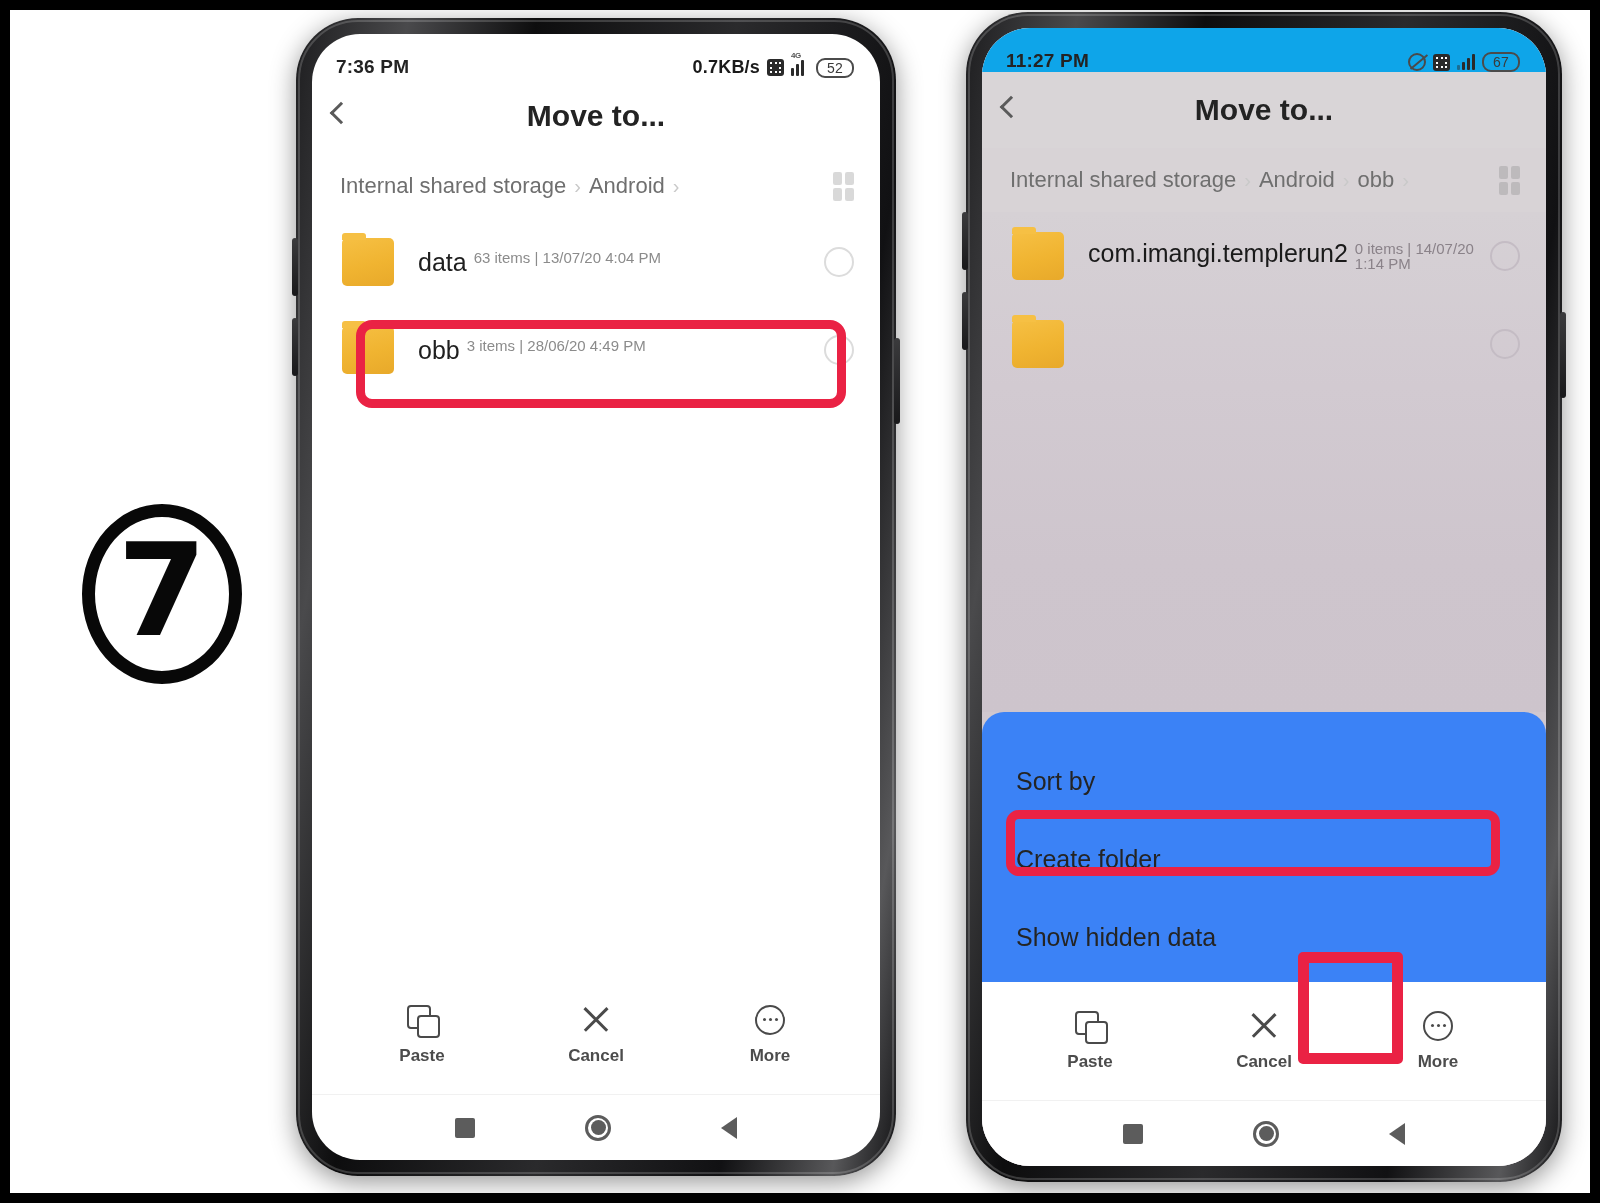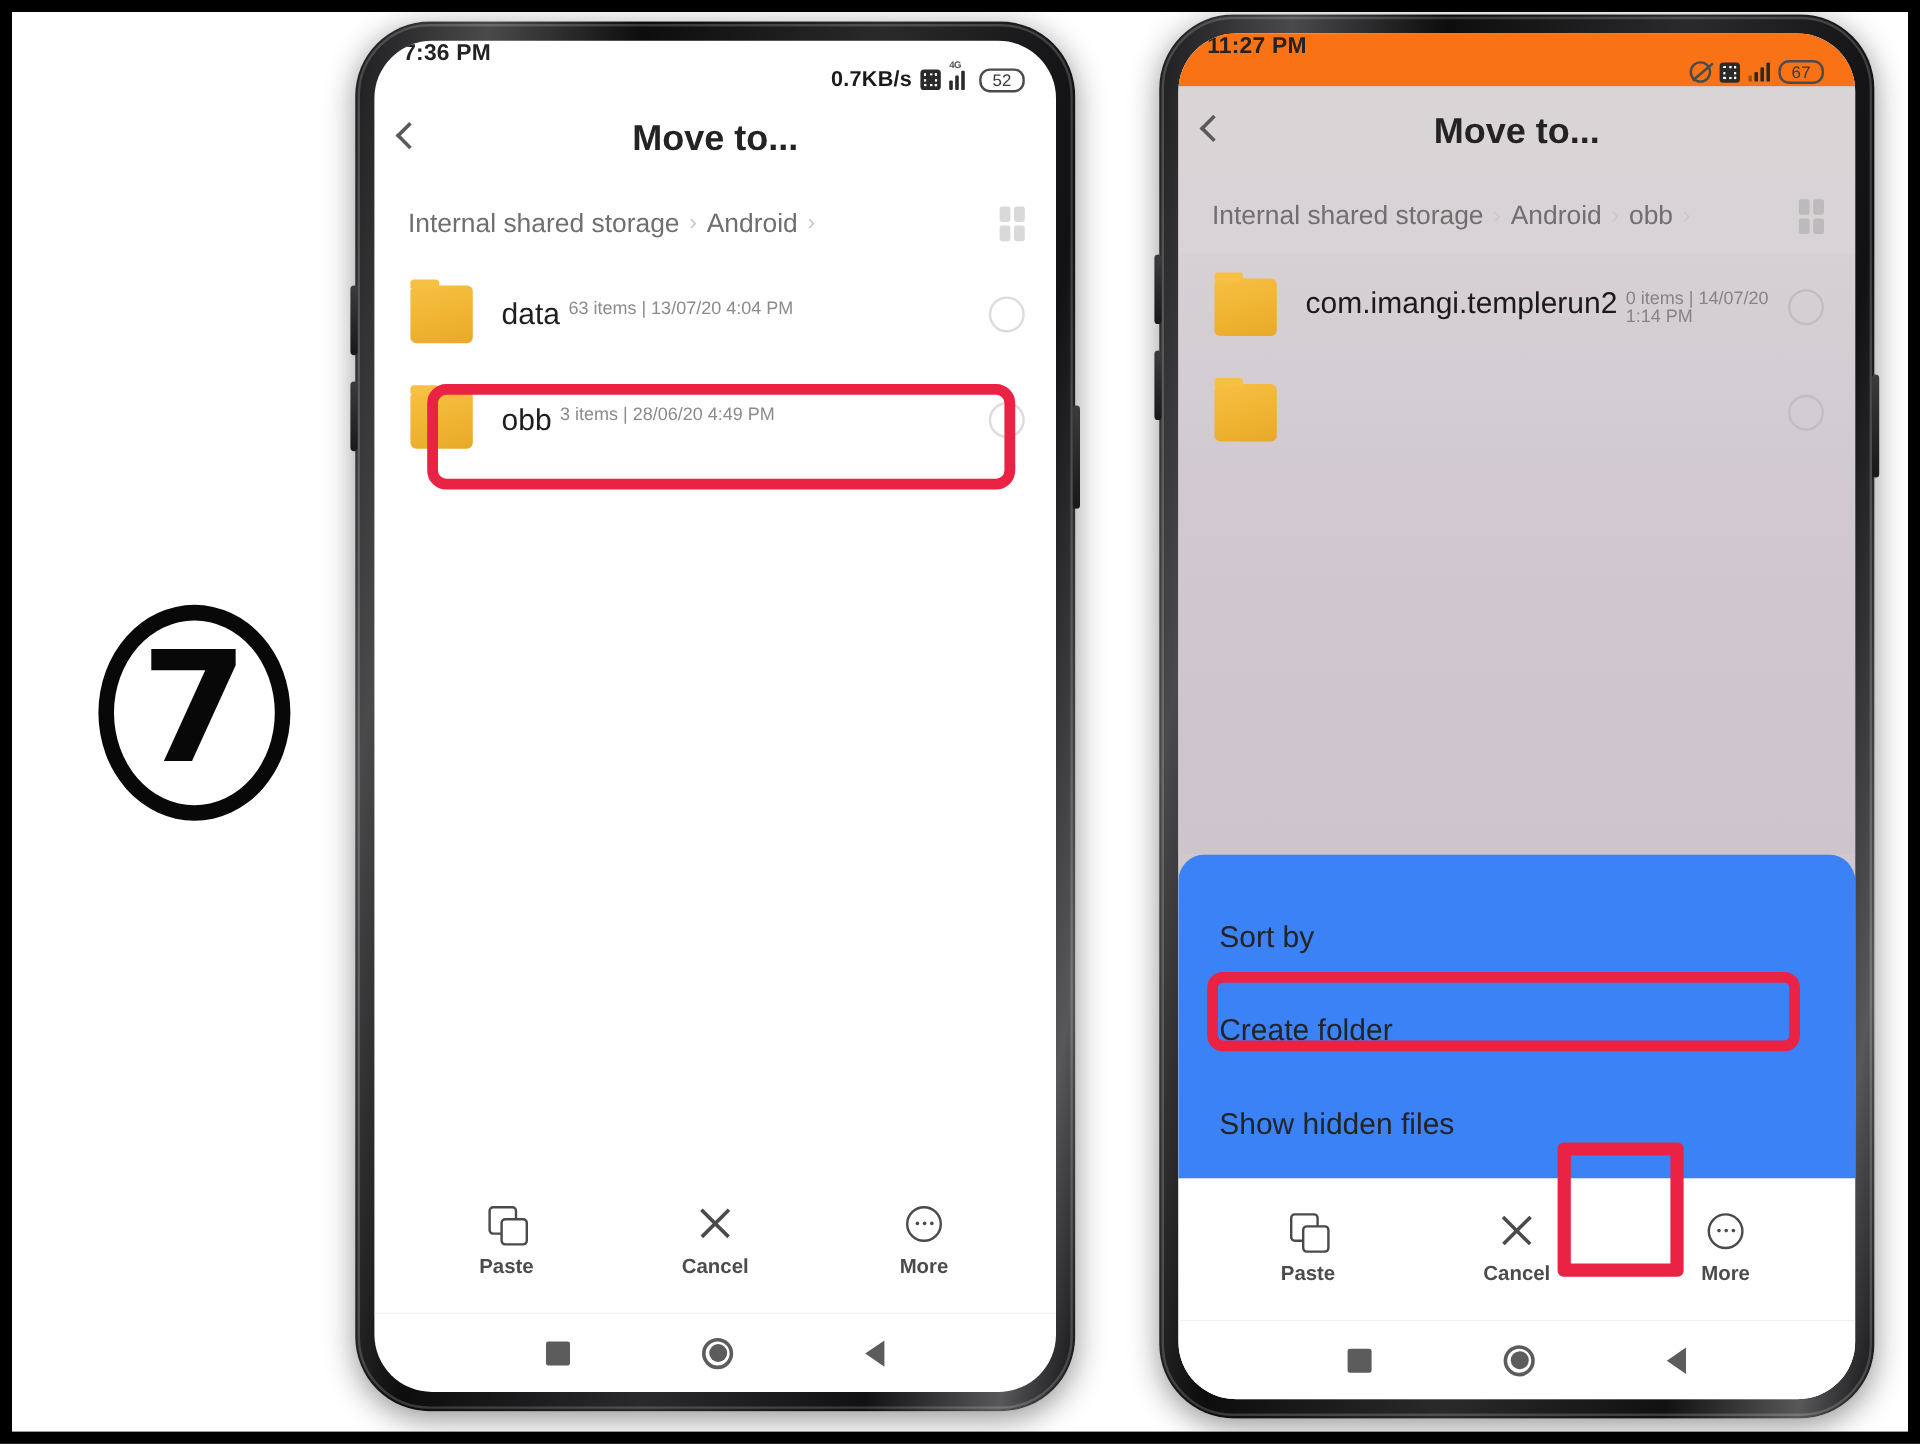--- a/index.html
+++ b/index.html
@@ -52,23 +52,23 @@
     background: linear-gradient(180deg,#3b3b3d,#18181a);
   }
 
   #phone-left  { left: 286px; top: 8px;  width: 600px; height: 1158px; }
   #phone-right { left: 956px; top: 2px;  width: 596px; height: 1170px; }
 
   
   .screen { position:absolute; inset:0; display:flex; flex-direction:column; }
 
   .statusbar {
-    height: 44px; display:flex; align-items:flex-start;
+    height: 44px; display:flex; align-items:flex-end;
     padding: 0 26px 0 24px; font-size: 19px; color:#232323;
-    font-weight: 600; letter-spacing:.2px;flex-direction:column;
+    font-weight: 600; letter-spacing:.2px;
   }
   .statusbar .sb-right { margin-left:auto; display:flex; align-items:center; gap:7px; }
   .sb-speed { font-size:18px; font-weight:700; color:#1a1a1a; }
   .ic-sq { width:17px; height:17px; background:#2a2a2a; border-radius:3px; position:relative; }
   .ic-sq::after{ content:""; position:absolute; inset:3px; border:2px dotted #fff; border-radius:1px;}
   .ic-mute { width:18px;height:18px; border:2px solid #4a4a4a; border-radius:50%; position:relative;}
   .ic-mute::after{content:"";position:absolute;left:-2px;top:6px;width:22px;height:2px;background:#4a4a4a;transform:rotate(-40deg);}
   .ic-signal { display:flex; align-items:flex-end; gap:2px; height:16px; position:relative;}
   .ic-signal i { width:3px; background:#2a2a2a; display:block; border-radius:1px;}
   .ic-signal i:nth-child(1){height:5px;opacity:.45}
@@ -127,21 +127,21 @@
   .ic-more i{width:3px;height:3px;background:#4a4a4a;border-radius:50%;display:block;}
 
   .navbar { height: 66px; display:flex; align-items:center; justify-content:center; gap:110px; border-top:1px solid #f1f1f1; }
   .nv-sq { width:20px;height:20px;background:#5c5c5c;border-radius:2px;}
   .nv-ci { width:26px;height:26px;border:3px solid #5c5c5c;border-radius:50%; display:flex;align-items:center;justify-content:center;}
   .nv-ci i { width:15px;height:15px;background:#5c5c5c;border-radius:50%;display:block;}
   .nv-tr { width:0;height:0;border-top:11px solid transparent;border-bottom:11px solid transparent;border-right:16px solid #5c5c5c;}
 
   
   #phone-right .screen { background:#d0c8cf; }
-  #phone-right .statusbar { background:#f97316; }
+  #phone-right .statusbar { background:#0ea5e9; }
   #phone-right .appbar { background:#d9d5d7; }
   #phone-right .crumbbar { background:#d8d3d6; }
   #phone-right .filelist { background: linear-gradient(180deg,#d6d1d5 0%, #d2cad1 35%, #cec5cd 70%, #cdc4cc 100%); }
   #phone-right .fl-check { border-color:#c4bcc4; }
   #phone-right .fl-name { color:#1a1a1a; }
   #phone-right .fl-meta { color:#8a8289; }
   #phone-right .bottombar { background:#ffffff; }
   #phone-right .navbar { background:#ffffff; }
 
   .sheet {
@@ -322,21 +322,21 @@
           </div>
           <div class="filerow">
             <span class="fl-folder"></span>
             <span class="fl-check"></span>
           </div>
         </div>
 
         <div class="sheet">
           <div class="sheet-item">Sort by</div>
           <div class="sheet-item">Create folder</div>
-          <div class="sheet-item">Show hidden files</div>
+          <div class="sheet-item">Show hidden data</div>
         </div>
 
         <div class="bottombar">
           <div class="bb-item">
             <span class="ic-paste"></span>
             <span class="bb-label">Paste</span>
           </div>
           <div class="bb-item">
             <span class="ic-x"></span>
             <span class="bb-label">Cancel</span>

